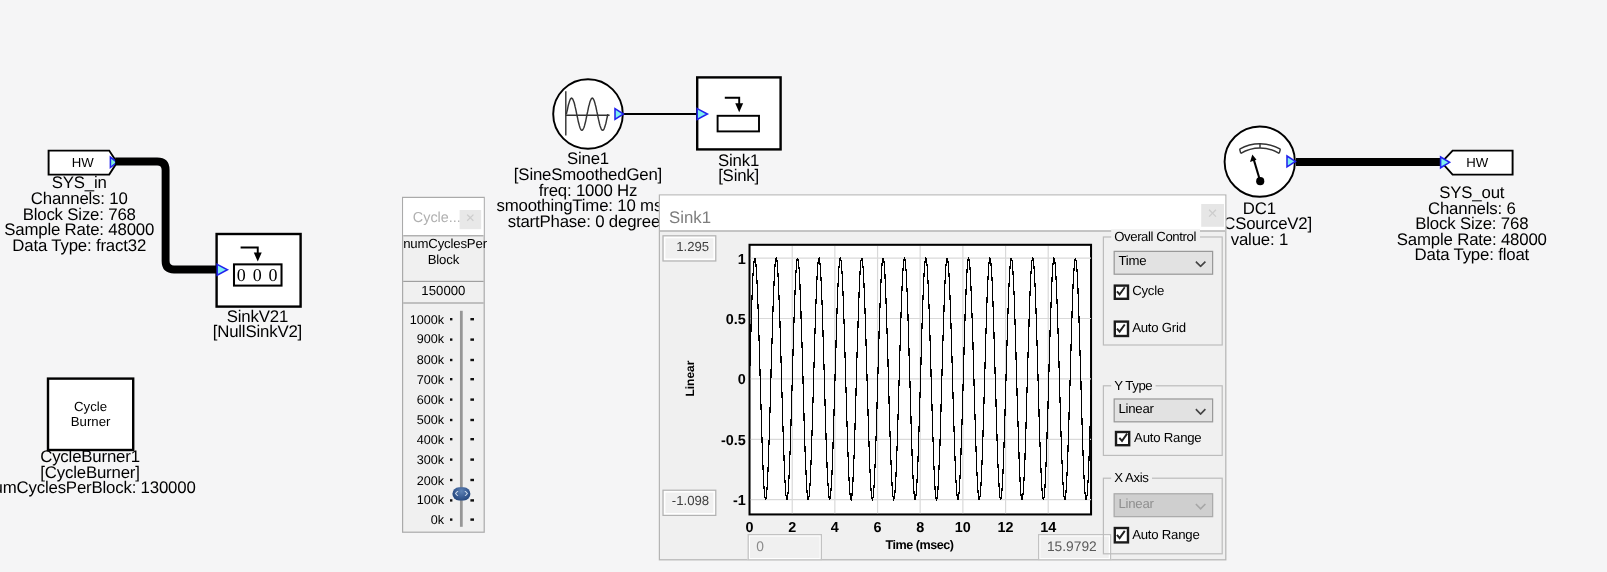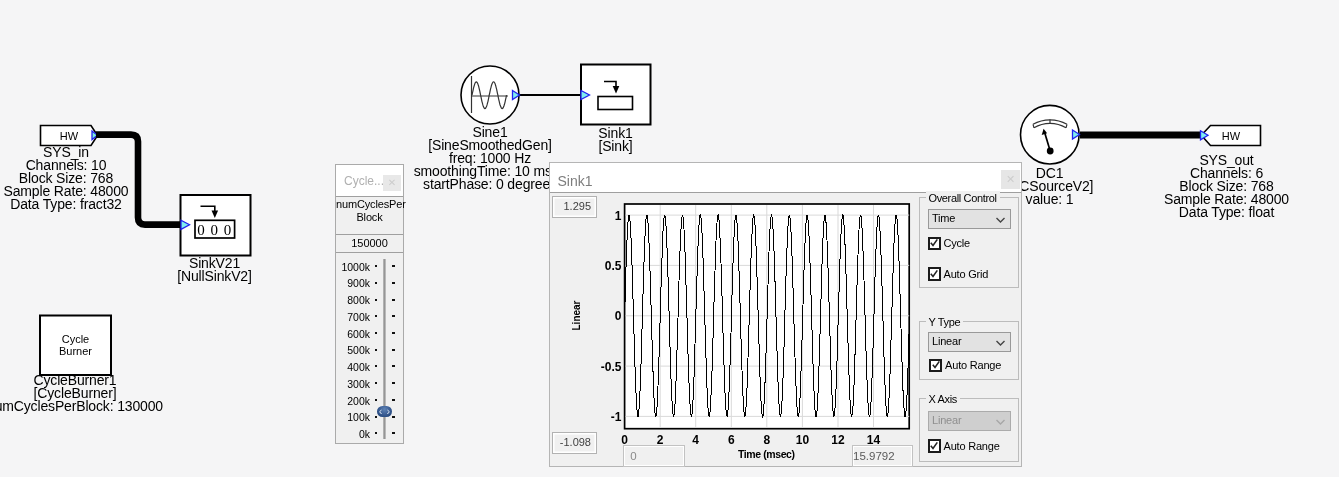--- a/index.html
+++ b/index.html
@@ -177,21 +177,21 @@
 <svg class="abs" width="69" height="280" style="left:335px;top:164px;z-index:6">
   <rect x="48.3" y="95" width="2.3" height="180" fill="#969696"></rect>
 </svg>
 
 <div class="abs" id="win">
   <div class="tbar">
       <span class="ttl">Sink1</span>
       <span class="xbtn">✕</span>
     </div>
   <div class="vbox" style="left:2px;top:33.4px;">1.295</div>
-  <div class="vbox" style="left:2px;top:245.4px;margin-top:24px;">-1.098</div>
+  <div class="vbox" style="left:2px;top:245.4px;">-1.098</div>
   <div style="position:absolute;left:11px;top:146.6px;transform:rotate(-90deg);transform-origin:center;font-size:10px;font-weight:bold;">Linear</div>
   <svg style="position:absolute;left:0;top:0;" width="473" height="305">
     <rect x="74.6" y="41" width="284.6" height="224.7" fill="#fff" stroke="#000" stroke-width="1.7"></rect>
     <g stroke="#d9d9d9" stroke-width="1">
       <line x1="110.2" y1="42" x2="110.2" y2="264.7"></line>
       <line x1="145.7" y1="42" x2="145.7" y2="264.7"></line>
       <line x1="181.3" y1="42" x2="181.3" y2="264.7"></line>
       <line x1="216.8" y1="42" x2="216.8" y2="264.7"></line>
       <line x1="252.4" y1="42" x2="252.4" y2="264.7"></line>
       <line x1="288.0" y1="42" x2="288.0" y2="264.7"></line>
@@ -216,21 +216,21 @@
       <text x="145.7" y="280.5">4</text>
       <text x="181.3" y="280.5">6</text>
       <text x="216.8" y="280.5">8</text>
       <text x="252.4" y="280.5">10</text>
       <text x="288.0" y="280.5">12</text>
       <text x="323.5" y="280.5">14</text>
       <text x="216.3" y="294.5" font-size="10.5" letter-spacing="-0.4">Time (msec)</text>
     </g>
   </svg>
   <div class="ebox" style="left:73.2px;top:282px;width:61.4px;padding-left:6px;">0</div>
-  <div class="ebox" style="left:302px;top:282px;width:61.4px;text-align:left;padding-right:5px;color:#5a5a5a;">15.9792</div>
+  <div class="ebox" style="left:315px;top:282px;width:61.4px;text-align:center;padding-right:5px;color:#5a5a5a;">15.9792</div>
 
   <div class="grp" style="top:34px;height:91.4px;">
       <span class="glab">Overall Control</span>
     <div class="cmb" style="top:11.3px;">Time<svg width="9" height="6">
           <path d="M0.5 1 L4.5 5 L8.5 1" fill="none" stroke="#444" stroke-width="1.4"></path>
         </svg></div>
     <div class="chk" style="top:38.9px;">
         <span class="bx"></span>
         <svg width="10" height="10">
           <path d="M1.8 4.8 L4 7.4 L8.3 1.4" fill="none" stroke="#222" stroke-width="1.6"></path>

